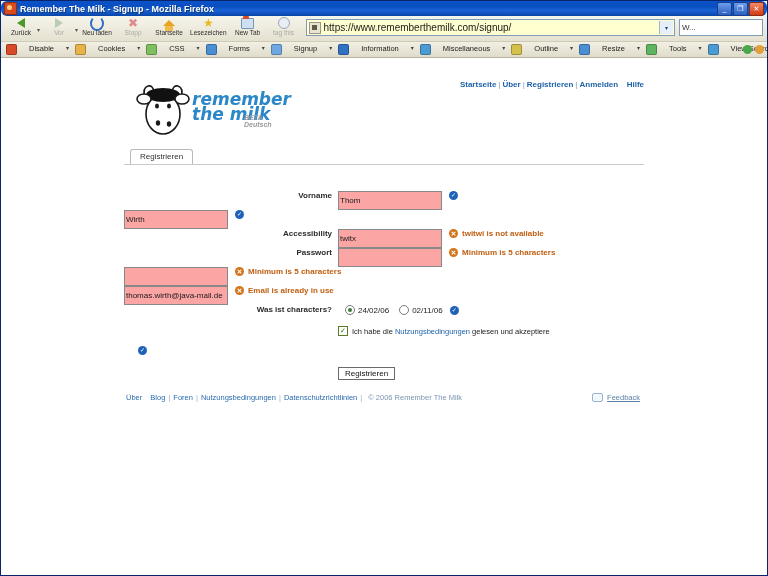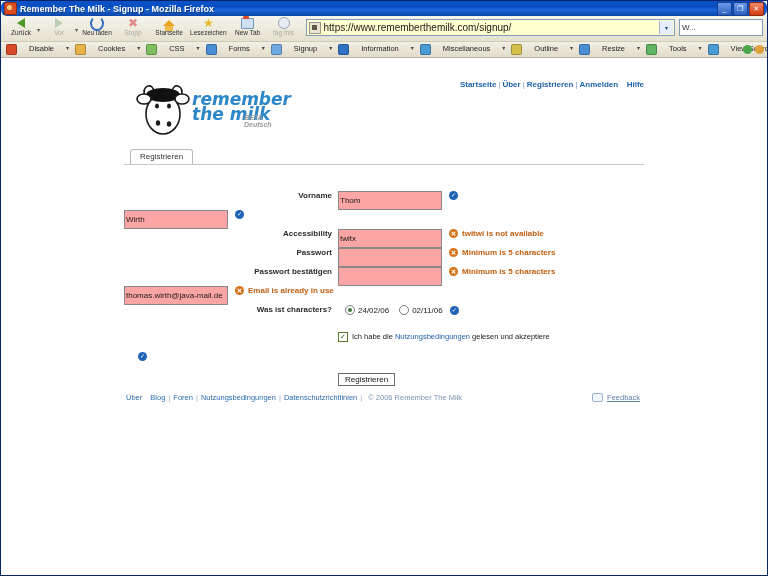--- a/index.html
+++ b/index.html
@@ -285,23 +285,23 @@
   .rad {
     width: 8px; height: 8px; border-radius: 50%;
     border: 1px solid #7a7a7a; background: #fff;
     display: inline-block; position: relative; flex: none;
   }
   .rad.sel::after {
     content:""; position:absolute; left:1.5px; top:1.5px;
     width:4px;height:4px;border-radius:50%;background:#3b7a3b;
   }
   .termsrow {
-    display: flex; align-items: flex-start;
+    display: flex; align-items: center;
     margin-left: 214px;
-    margin-top: 9px;
+    margin-top: 3px;
     font-size: 7.5px; color: #222;
   }
   .chk {
     width: 8px; height: 8px;
     border: 1px solid #5a7a2a; background: #fff;
     margin-right: 4px; flex: none;
     display: flex; align-items: center; justify-content: center;
     color: #2d6b12; font-size: 7px; line-height: 8px;
   }
   .termsrow a { color: #1f62a8; }
@@ -546,21 +546,20 @@
           <div class="row">
             <div class="lbl">Passwort</div>
             <input class="fld" type="password" value="" style="">
             <div class="status">
               <span class="err">✕</span>
               <span class="errtext">Minimum is 5 characters</span>
             </div>
           </div>
 
           <div class="row">
-            <div class="lbl">Passwort bestätigen</div>
             <input class="fld" type="password" value="" style="">
             <div class="status">
               <span class="err">✕</span>
               <span class="errtext">Minimum is 5 characters</span>
             </div>
           </div>
 
           <div class="row">
             <input class="fld" value="thomas.wirth@java-mail.de" style="">
             <div class="status">

